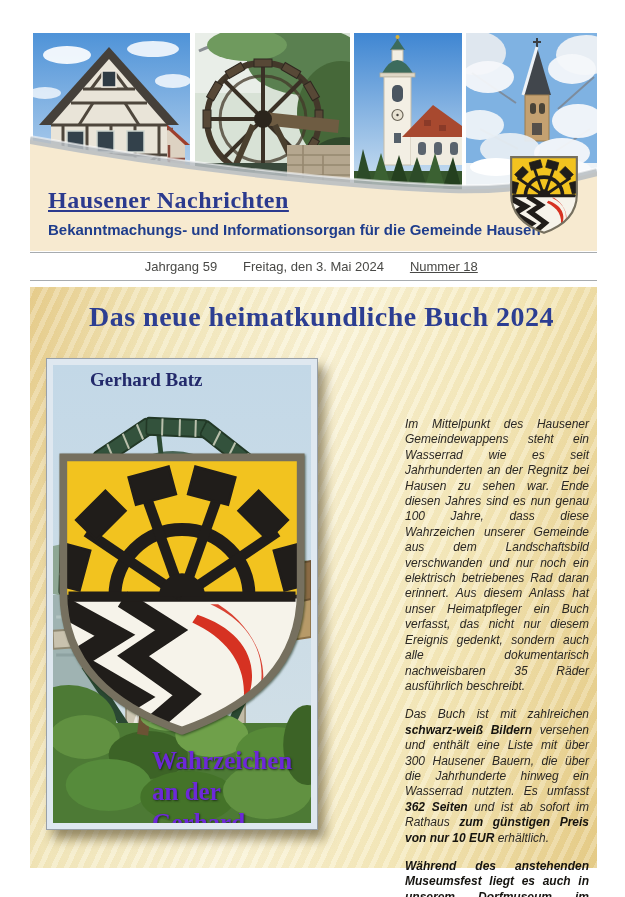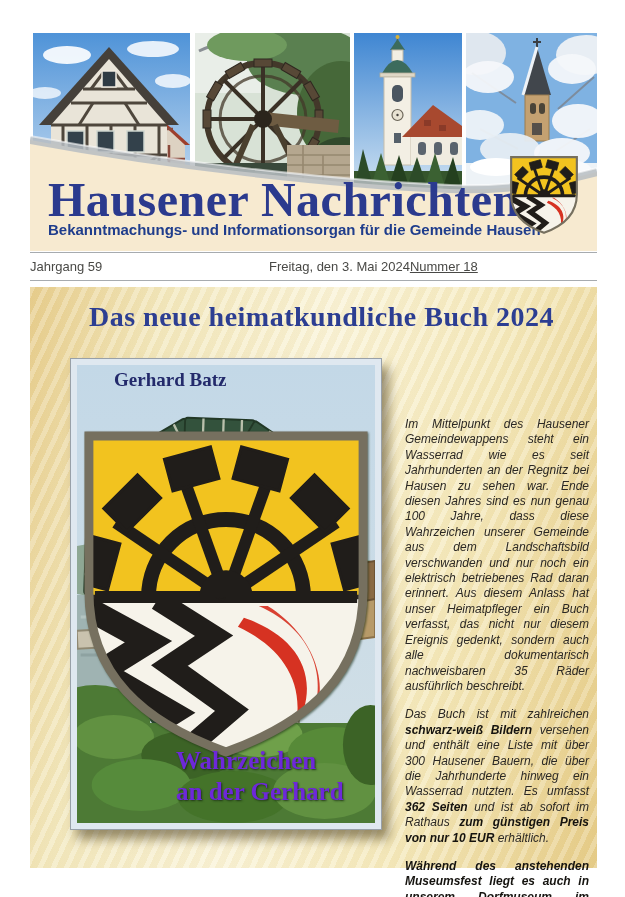--- a/index.html
+++ b/index.html
@@ -13,45 +13,45 @@
   #photo2{left:195px;width:155px;}
   #photo3{left:354px;width:108px;}
   #photo4{left:466px;width:131px;}
 
   
   .wave-svg{position:absolute;left:30px;top:126px;width:567px;height:125px;z-index:3;}
 
   
   .masthead{position:absolute;left:48px;top:181px;z-index:4;}
   .masthead h1{margin:0;font-family:"Liberation Serif",serif;font-weight:bold;
-               font-size:48px;line-height:38px;color:#2b3a8e;letter-spacing:.5px;}
+               font-size:24px;line-height:38px;color:#2b3a8e;letter-spacing:.5px;text-decoration:underline;}
   .masthead .subtitle{margin-top:2px;font-size:15px;font-weight:bold;color:#1f3d8c;}
 
   .crest-header{position:absolute;left:507px;top:155px;width:74px;height:80px;z-index:5;}
 
   
   .infobar{position:absolute;left:30px;top:252px;width:567px;height:27px;
            border-top:1px solid #a7abaf;border-bottom:1px solid #a7abaf;
            display:flex;align-items:center;font-size:13px;color:#494946;z-index:2;}
-  .infobar .left{width:33%;}
-  .infobar .mid{width:34%;text-align:right;}
+  .infobar .left{width:33%;text-align:right;}
+  .infobar .mid{width:34%;text-align:center;}
   .infobar .right{width:33%;text-align:left;text-decoration:underline;}
 
   
   .panel{position:absolute;left:30px;top:287px;width:567px;height:581px;
     background:linear-gradient(102deg,#e7cd8c 0%,#f3e9bf 20%,#faf4d9 45%,#f5eabd 70%,#e6cc87 100%);}
   .panel::before{content:"";position:absolute;inset:0;pointer-events:none;
     background:repeating-linear-gradient(115deg,rgba(255,255,255,.22) 0 5px,rgba(214,186,120,.10) 5px 12px);}
 
   .headline{position:absolute;left:0;top:6px;width:100%;text-align:center;margin:8px;
             font-family:"Liberation Serif",serif;font-weight:bold;font-size:28px;
             color:#2c3e92;letter-spacing:.5px;}
 
   
-  .book-cover{position:absolute;left:40px;top:71px;width:312px;height:472px;
+  .book-cover{position:absolute;left:16px;top:71px;width:272px;height:472px;
       box-sizing:border-box;background:#dfe8f0;border:1px solid #98a0a8;padding:6px;
       box-shadow:7px 9px 10px rgba(62,48,16,.5);}
   .cover-inner{position:relative;width:100%;height:100%;overflow:hidden;background:#c6dae8;}
   .cover-inner>svg{position:absolute;inset:0;width:100%;height:100%;}
   .cover-author{position:absolute;left:37px;top:4px;font-family:"Liberation Serif",serif;
       font-weight:bold;font-size:19px;color:#232a6b;}
   .cover-title{position:absolute;left:99px;top:380px;font-family:"Liberation Serif",serif;
       font-weight:bold;font-size:25px;line-height:31px;color:#6d28d9;
       text-shadow:1px 1px 2px rgba(25,45,20,.85);}
   .cover-crest{position:absolute;left:52px;top:387px;width:44px;height:54px;

